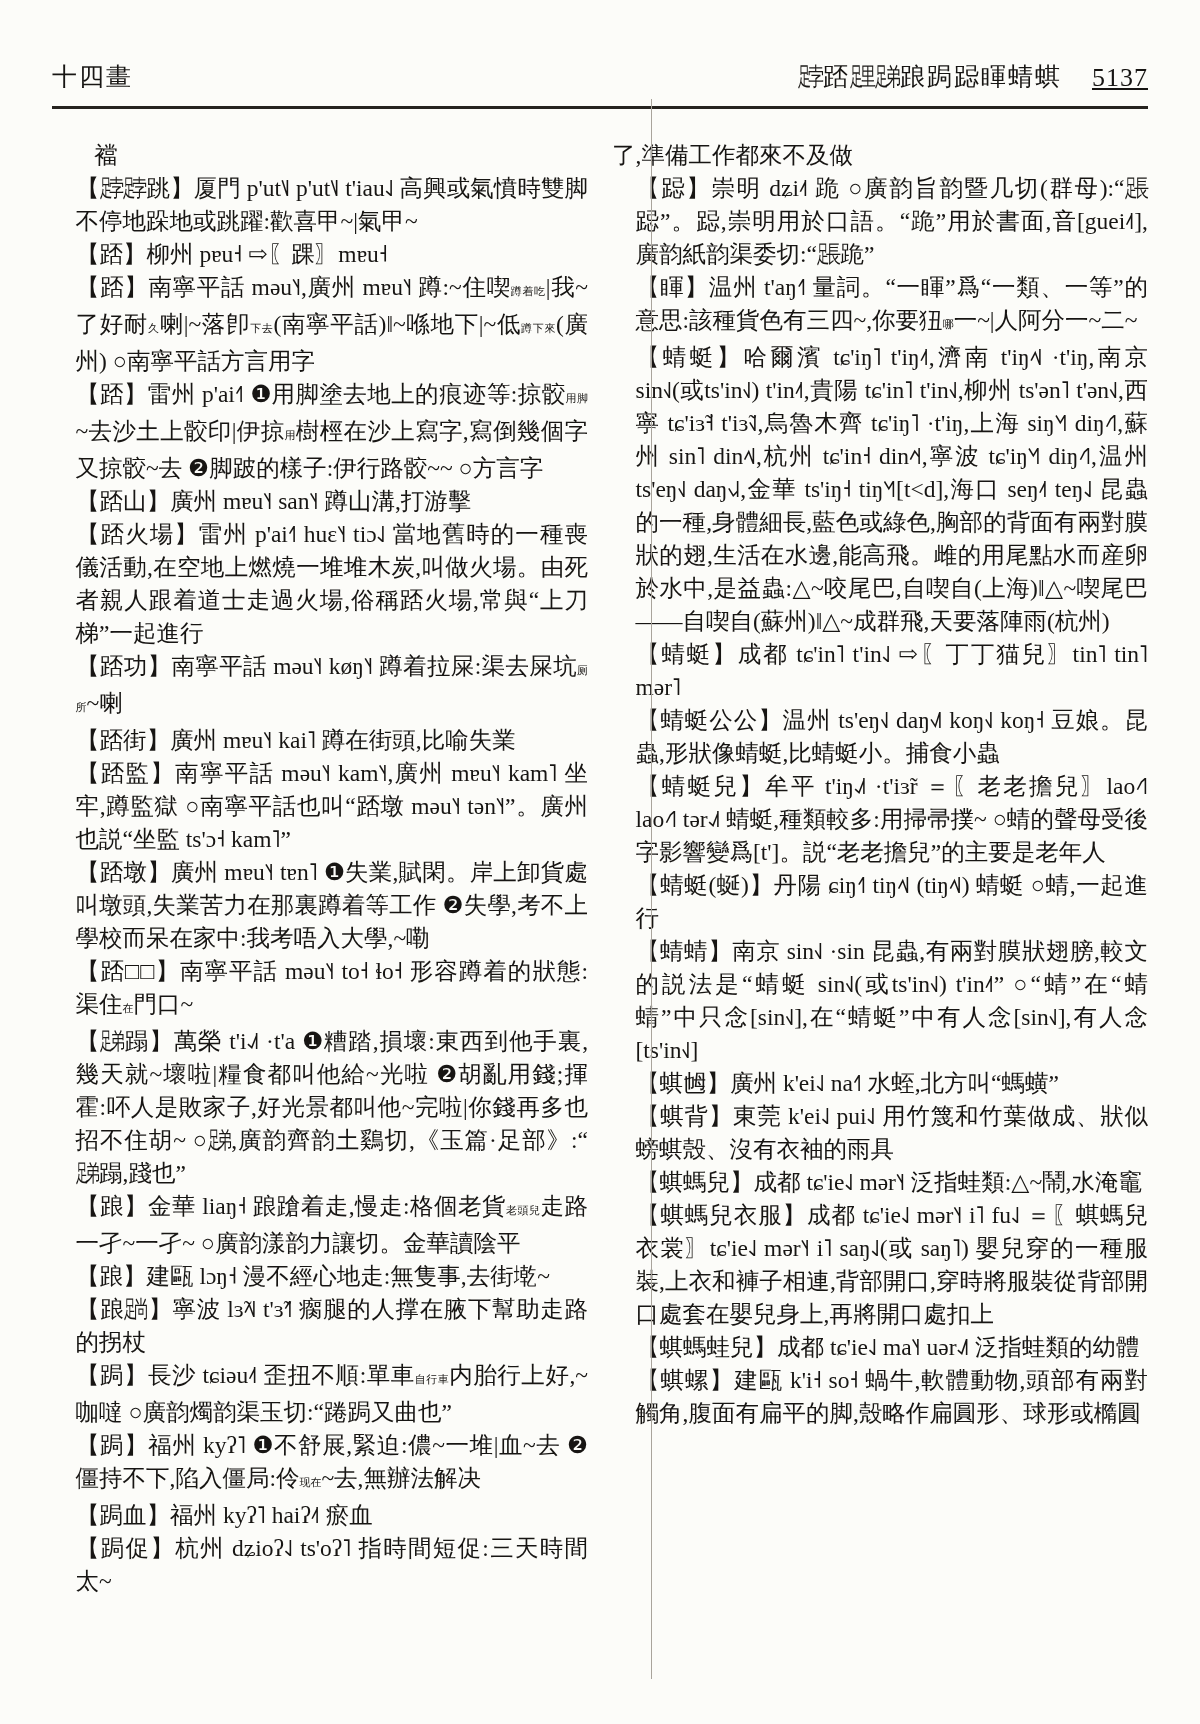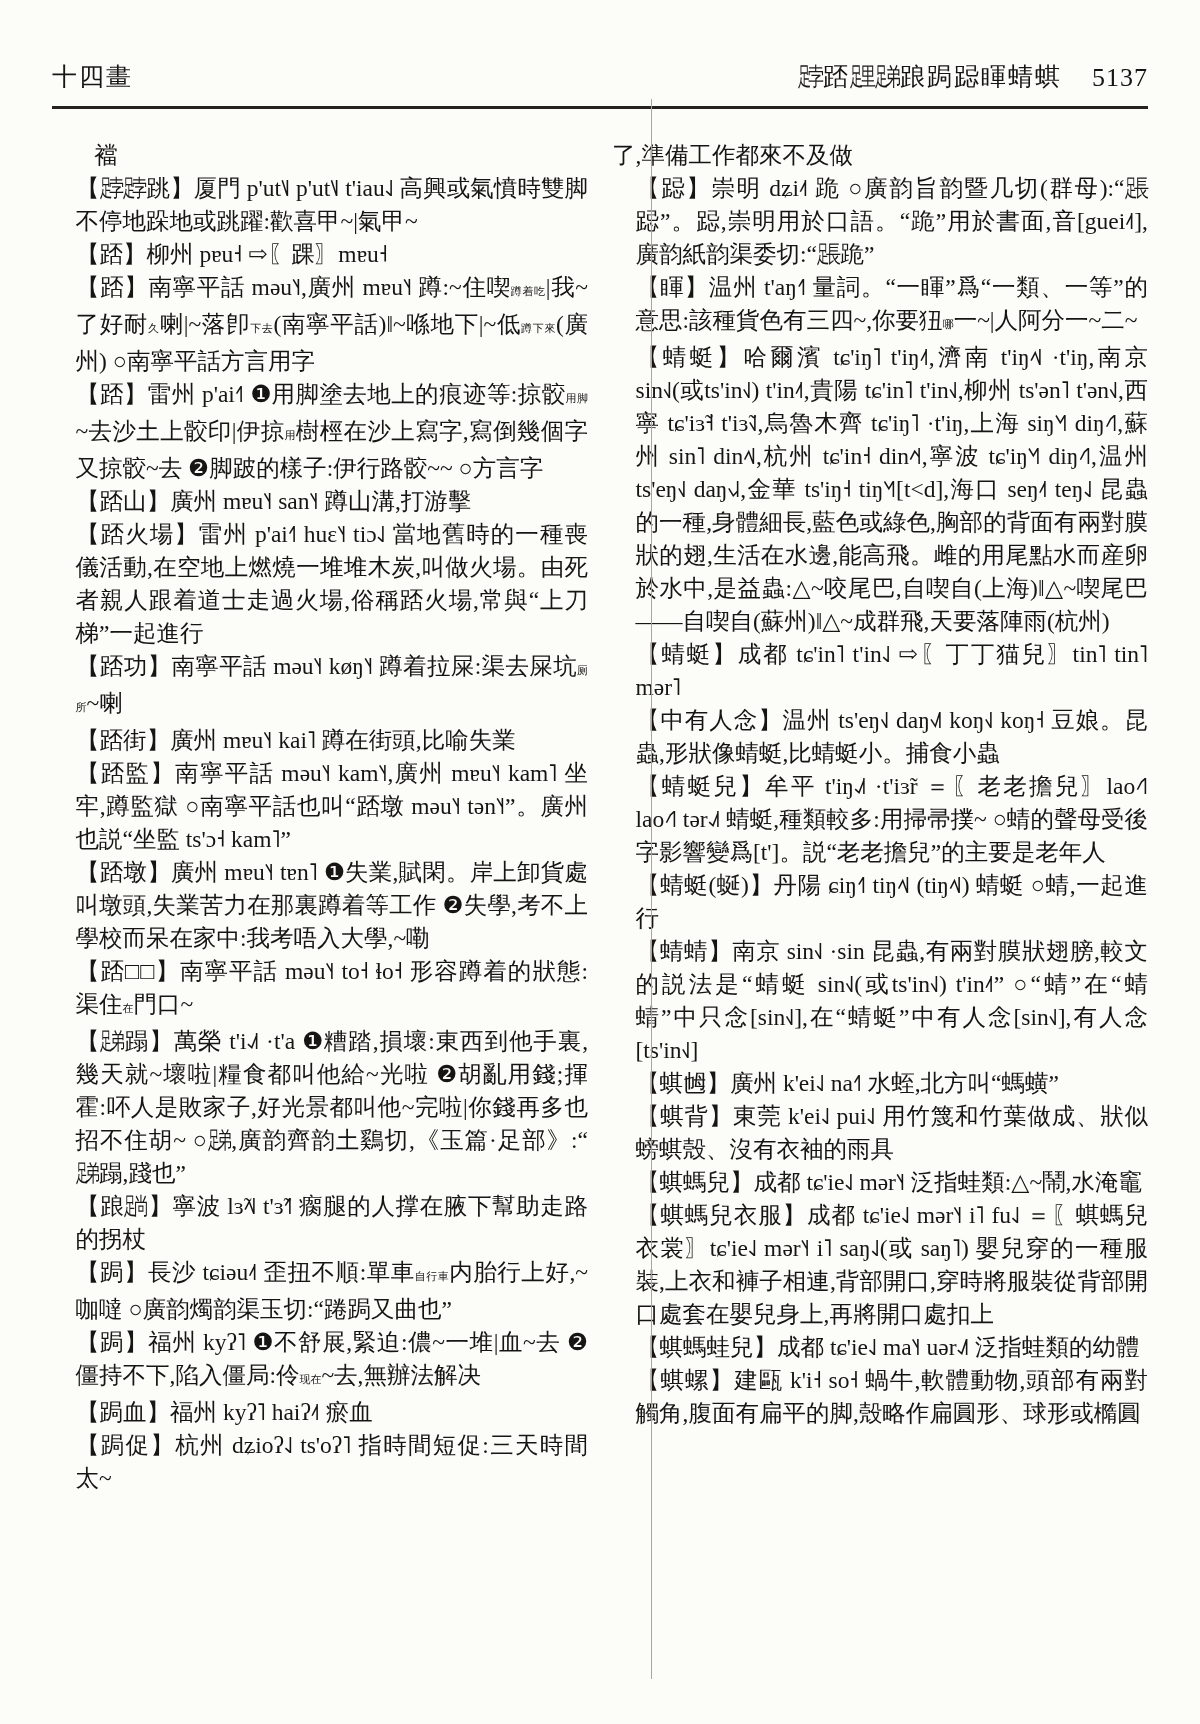--- a/index.html
+++ b/index.html
@@ -8,21 +8,21 @@
     background:#fcfcf9;color:#171513;
     font-family:"Liberation Serif","DejaVu Serif","DejaVu Sans",serif;
     -webkit-font-smoothing:antialiased;
   }
   .page{width:1200px;height:1724px;box-sizing:border-box;padding:0 52px;position:relative;border-radius:27px;}
   .pagehead{
     display:flex;justify-content:space-between;align-items:flex-end;
     padding-top:60px;font-size:25px;letter-spacing:2px;
   }
   .pagehead .right{display:flex;align-items:flex-end;}
-  .pagehead .pageno{margin-left:30px;letter-spacing:1px;font-size:26px;}
+  .pagehead .pageno{margin-left:30px;letter-spacing:1px;font-size:26px;text-decoration:underline;}
   .rule{height:0;border-bottom:3px solid #26231f;margin-top:13px;}
   .cols{display:flex;gap:24px;padding-top:30px;position:relative;}
   .cols::before{
     content:"";position:absolute;left:599px;top:-10px;height:1580px;width:1px;
     background:#a9a49c;
   }
   .col{
     width:536px;font-size:23.5px;line-height:33px;text-align:justify;
     text-justify:inter-character;
   }
@@ -57,33 +57,35 @@
         <div class="entry"><span class="hw">【踎】</span><span>南寧平話 məu˥˧,廣州 mɐu˥˧ 蹲:~住喫<span class="gl">蹲着吃</span>|我~了好耐<span class="gl">久</span>喇|~落卽<span class="gl">下去</span>(南寧平話)‖~喺地下|~低<span class="gl">蹲下來</span>(廣州) ○南寧平話方言用字</span></div>
         <div class="entry"><span class="hw">【踎】</span><span>雷州 p'ai˧˥ ❶用脚塗去地上的痕迹等:掠骹<span class="gl">用脚</span>~去沙土上骹印|伊掠<span class="gl">用</span>樹桱在沙上寫字,寫倒幾個字又掠骹~去 ❷脚跛的樣子:伊行路骹~~ ○方言字</span></div>
         <div class="entry"><span class="hw">【踎山】</span><span>廣州 mɐu˥˧ san˥˧ 蹲山溝,打游擊</span></div>
         <div class="entry"><span class="hw">【踎火場】</span><span>雷州 p'ai˧˥ huɛ˥˧ tiɔ˨˩ 當地舊時的一種喪儀活動,在空地上燃燒一堆堆木炭,叫做火場。由死者親人跟着道士走過火場,俗稱踎火場,常與“上刀梯”一起進行</span></div>
         <div class="entry"><span class="hw">【踎功】</span><span>南寧平話 məu˥˧ køŋ˥˧ 蹲着拉屎:渠去屎坑<span class="gl">厕所</span>~喇</span></div>
         <div class="entry"><span class="hw">【踎街】</span><span>廣州 mɐu˥˧ kai˥ 蹲在街頭,比喻失業</span></div>
         <div class="entry"><span class="hw">【踎監】</span><span>南寧平話 məu˥˧ kam˥˧,廣州 mɐu˥˧ kam˥ 坐牢,蹲監獄 ○南寧平話也叫“踎墩 məu˥˧ tən˥˧”。廣州也説“坐監 ts'ɔ˧ kam˥”</span></div>
         <div class="entry"><span class="hw">【踎墩】</span><span>廣州 mɐu˥˧ tɐn˥ ❶失業,賦閑。岸上卸貨處叫墩頭,失業苦力在那裏蹲着等工作 ❷失學,考不上學校而呆在家中:我考唔入大學,~嘞</span></div>
         <div class="entry"><span class="hw">【踎□□】</span><span>南寧平話 məu˥˧ to˧ ɬo˧ 形容蹲着的狀態:渠住<span class="gl">在</span>門口~</span></div>
         <div class="entry"><span class="hw">【<span class="cc"><span class="p1">足</span><span class="p2">弟</span></span>蹋】</span><span>萬榮 t'i˨˩˦ ·t'a ❶糟踏,損壞:東西到他手裏,幾天就~壞啦|糧食都叫他給~光啦 ❷胡亂用錢;揮霍:吥人是敗家子,好光景都叫他~完啦|你錢再多也招不住胡~ ○<span class="cc"><span class="p1">足</span><span class="p2">弟</span></span>,廣韵齊韵土鷄切,《玉篇·足部》:“<span class="cc"><span class="p1">足</span><span class="p2">弟</span></span>蹋,踐也”</span></div>
+        <div class="entry"><span class="hw">【踉】</span><span>金華 liaŋ˧ 踉蹌着走,慢走:格個老貨<span class="gl">老頭兒</span>走路一孑~一孑~ ○廣韵漾韵力讓切。金華讀陰平</span></div>
+        <div class="entry"><span class="hw">【踉】</span><span>建甌 lɔŋ˧ 漫不經心地走:無隻事,去街墘~</span></div>
         <div class="entry"><span class="hw">【踉<span class="cc"><span class="p1">足</span><span class="p2">尚</span></span>】</span><span>寧波 lɜ̃˨˦˩ t'ɜ̃˧˥ 瘸腿的人撑在腋下幫助走路的拐杖</span></div>
         <div class="entry"><span class="hw">【跼】</span><span>長沙 tɕiəu˨˦ 歪扭不順:單車<span class="gl">自行車</span>内胎行上好,~咖噠 ○廣韵燭韵渠玉切:“踡跼又曲也”</span></div>
         <div class="entry"><span class="hw">【跼】</span><span>福州 kyʔ˥ ❶不舒展,緊迫:儂~一堆|血~去 ❷僵持不下,陷入僵局:伶<span class="gl">现在</span>~去,無辦法解决</span></div>
         <div class="entry"><span class="hw">【跼血】</span><span>福州 kyʔ˥ haiʔ˨˦ 瘀血</span></div>
         <div class="entry"><span class="hw">【跼促】</span><span>杭州 dʑioʔ˨˩ ts'oʔ˥ 指時間短促:三天時間太~</span></div>
       </div>
     <div class="col col-right" id="col-right">
         <div class="entry cont"><span>了,準備工作都來不及做</span></div>
         <div class="entry"><span class="hw">【跽】</span><span>崇明 dʑi˨˦ 跪 ○廣韵旨韵暨几切(群母):“<span class="cc"><span class="p1">足</span><span class="p2">長</span></span>跽”。跽,崇明用於口語。“跪”用於書面,音[guei˨˦],廣韵紙韵渠委切:“<span class="cc"><span class="p1">足</span><span class="p2">長</span></span>跪”</span></div>
         <div class="entry"><span class="hw">【睴】</span><span>温州 t'aŋ˧˥ 量詞。“一睴”爲“一類、一等”的意思:該種貨色有三四~,你要狃<span class="gl">哪</span>一~|人阿分一~二~</span></div>
         <div class="entry"><span class="hw">【蜻蜓】</span><span>哈爾濱 tɕ'iŋ˥ t'iŋ˨˦,濟南 t'iŋ˨˦˩ ·t'iŋ,南京 sin˧˩(或ts'in˧˩) t'in˨˦,貴陽 tɕ'in˥ t'in˧˩,柳州 ts'ən˥ t'ən˧˩,西寧 tɕ'iɜ̃˧ t'iɜ̃˧˩,烏魯木齊 tɕ'iŋ˥ ·t'iŋ,上海 siŋ˥˧˥ diŋ˨˦˥,蘇州 sin˥ din˨˦˩,杭州 tɕ'in˧ din˨˦˧,寧波 tɕ'iŋ˥˧˥ diŋ˨˦˥,温州 ts'eŋ˧˩ daŋ˧˩˨,金華 ts'iŋ˧ tiŋ˥˧˥[t&lt;d],海口 seŋ˨˦ teŋ˨˩ 昆蟲的一種,身體細長,藍色或綠色,胸部的背面有兩對膜狀的翅,生活在水邊,能高飛。雌的用尾點水而産卵於水中,是益蟲:△~咬尾巴,自喫自(上海)‖△~喫尾巴——自喫自(蘇州)‖△~成群飛,天要落陣雨(杭州)</span></div>
         <div class="entry"><span class="hw">【蜻蜓】</span><span>成都 tɕ'in˥ t'in˨˩ ⇨〖丁丁猫兒〗tin˥ tin˥ mər˥</span></div>
-        <div class="entry"><span class="hw">【中有人念】</span><span>温州 ts'eŋ˧˩ daŋ˧˩˥ koŋ˧˩ koŋ˧ 豆娘。昆蟲,形狀像蜻蜓,比蜻蜓小。捕食小蟲</span></div>
+        <div class="entry"><span class="hw">【蜻蜓公公】</span><span>温州 ts'eŋ˧˩ daŋ˧˩˥ koŋ˧˩ koŋ˧ 豆娘。昆蟲,形狀像蜻蜓,比蜻蜓小。捕食小蟲</span></div>
         <div class="entry"><span class="hw">【蜻蜓兒】</span><span>牟平 t'iŋ˨˩˦ ·t'iɜ̃r ＝〖老老擔兒〗lao˨˦˥ lao˨˦˥ tər˨˩˦ 蜻蜓,種類較多:用掃帚撲~ ○蜻的聲母受後字影響變爲[t']。説“老老擔兒”的主要是老年人</span></div>
         <div class="entry"><span class="hw">【蜻蜓(蜒)】</span><span>丹陽 ɕiŋ˧˥ tiŋ˨˦˩ (tiŋ˨˦˩) 蜻蜓 ○蜻,一起進行</span></div>
         <div class="entry"><span class="hw">【蜻蜻】</span><span>南京 sin˧˩ ·sin 昆蟲,有兩對膜狀翅膀,較文的説法是“蜻蜓 sin˧˩(或ts'in˧˩) t'in˨˦” ○“蜻”在“蜻蜻”中只念[sin˧˩],在“蜻蜓”中有人念[sin˧˩],有人念[ts'in˧˩]</span></div>
         <div class="entry"><span class="hw">【蜞乸】</span><span>廣州 k'ei˨˩ na˧˥ 水蛭,北方叫“螞蟥”</span></div>
         <div class="entry"><span class="hw">【蜞背】</span><span>東莞 k'ei˨˩ pui˨˩ 用竹篾和竹葉做成、狀似螃蜞殼、沒有衣袖的雨具</span></div>
         <div class="entry"><span class="hw">【蜞螞兒】</span><span>成都 tɕ'ie˨˩ mər˥˧ 泛指蛙類:△~鬧,水淹竈</span></div>
         <div class="entry"><span class="hw">【蜞螞兒衣服】</span><span>成都 tɕ'ie˨˩ mər˥˧ i˥ fu˨˩ ＝〖蜞螞兒衣裳〗tɕ'ie˨˩ mər˥˧ i˥ saŋ˨˩(或 saŋ˥) 嬰兒穿的一種服裝,上衣和褲子相連,背部開口,穿時將服裝從背部開口處套在嬰兒身上,再將開口處扣上</span></div>
         <div class="entry"><span class="hw">【蜞螞蛙兒】</span><span>成都 tɕ'ie˨˩ ma˥˧ uər˨˩˥ 泛指蛙類的幼體</span></div>
         <div class="entry"><span class="hw">【蜞螺】</span><span>建甌 k'i˧ so˧ 蝸牛,軟體動物,頭部有兩對觸角,腹面有扁平的脚,殼略作扁圓形、球形或橢圓</span></div>
       </div>

